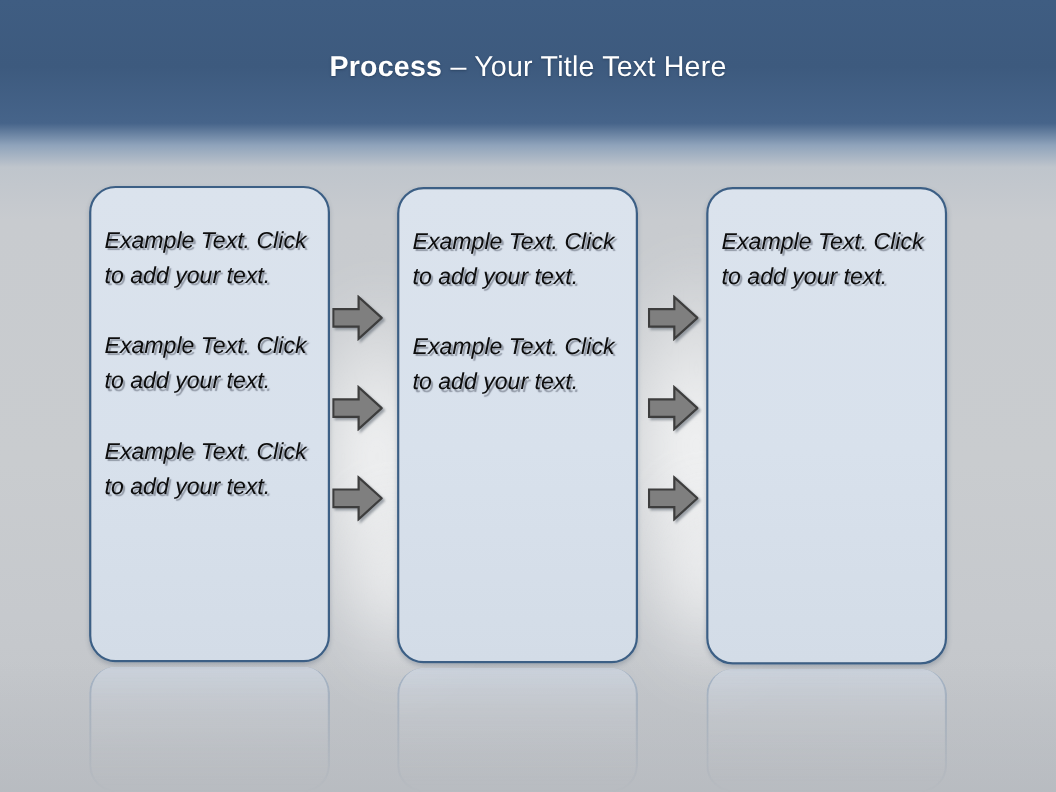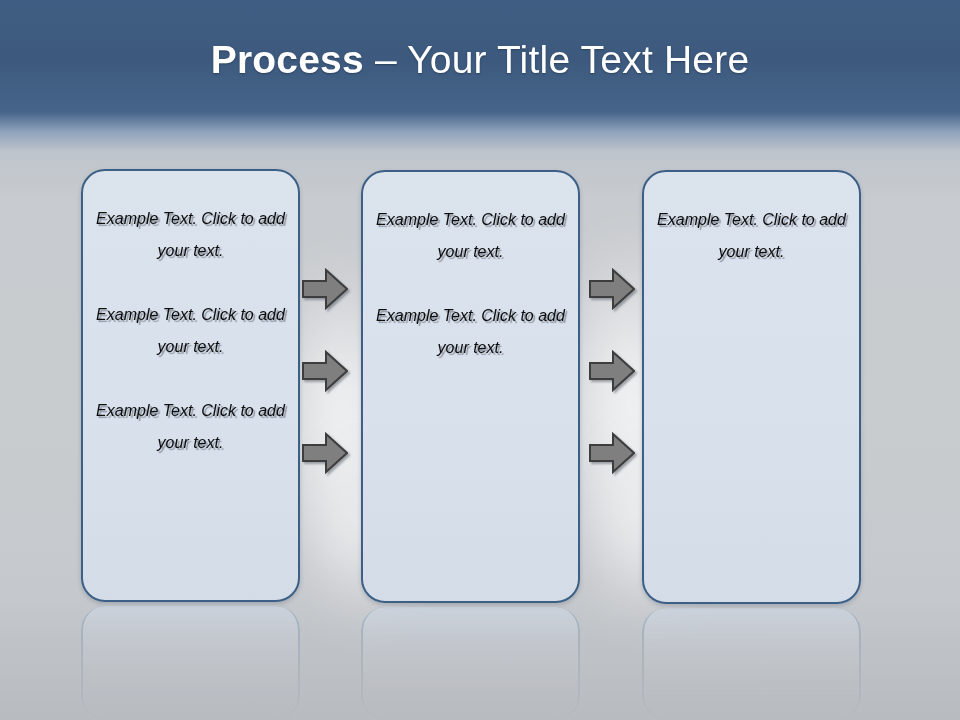--- a/index.html
+++ b/index.html
@@ -55,21 +55,21 @@
   
   .title-bar {
     position: absolute;
     left: 0; right: 0; top: 0; height: 120px;
     display: flex;
     align-items: center;
     justify-content: center;
   }
   .title {
     color: #ffffff;
-    font-size: 39px;
+    font-size: 26px;
     letter-spacing: .2px;
     white-space: nowrap;
     text-shadow: 0 1px 2px rgba(20,35,55,.45);
   }
   .title .strong { font-weight: bold; }
   .title .rest { font-weight: normal; }
 
   
   .box {
     position: absolute;
@@ -84,23 +84,23 @@
   .box-2 { left: 361px; top: 170px; width: 219px; height: 433px; }
   .box-3 { left: 642px; top: 170px; width: 219px; height: 434px; }
 
   .box-text-wrap {
     position: absolute;
     left: 12px; right: 12px; top: 32px;
   }
   .text-block {
     color: #0d0d0d;
     font-style: italic;
-    font-size: 16px;
+    font-size: 21px;
     line-height: 32px;
-    text-align: center;
+    text-align: left;
     text-shadow: 2px 2px 1px rgba(130,138,150,.85);
     margin-bottom: 32px;
   }
   .text-block:last-child { margin-bottom: 0; }
 
   
   .reflect {
     position: absolute;
     box-sizing: border-box;
     border: 2px solid rgba(60,95,133,.28);

